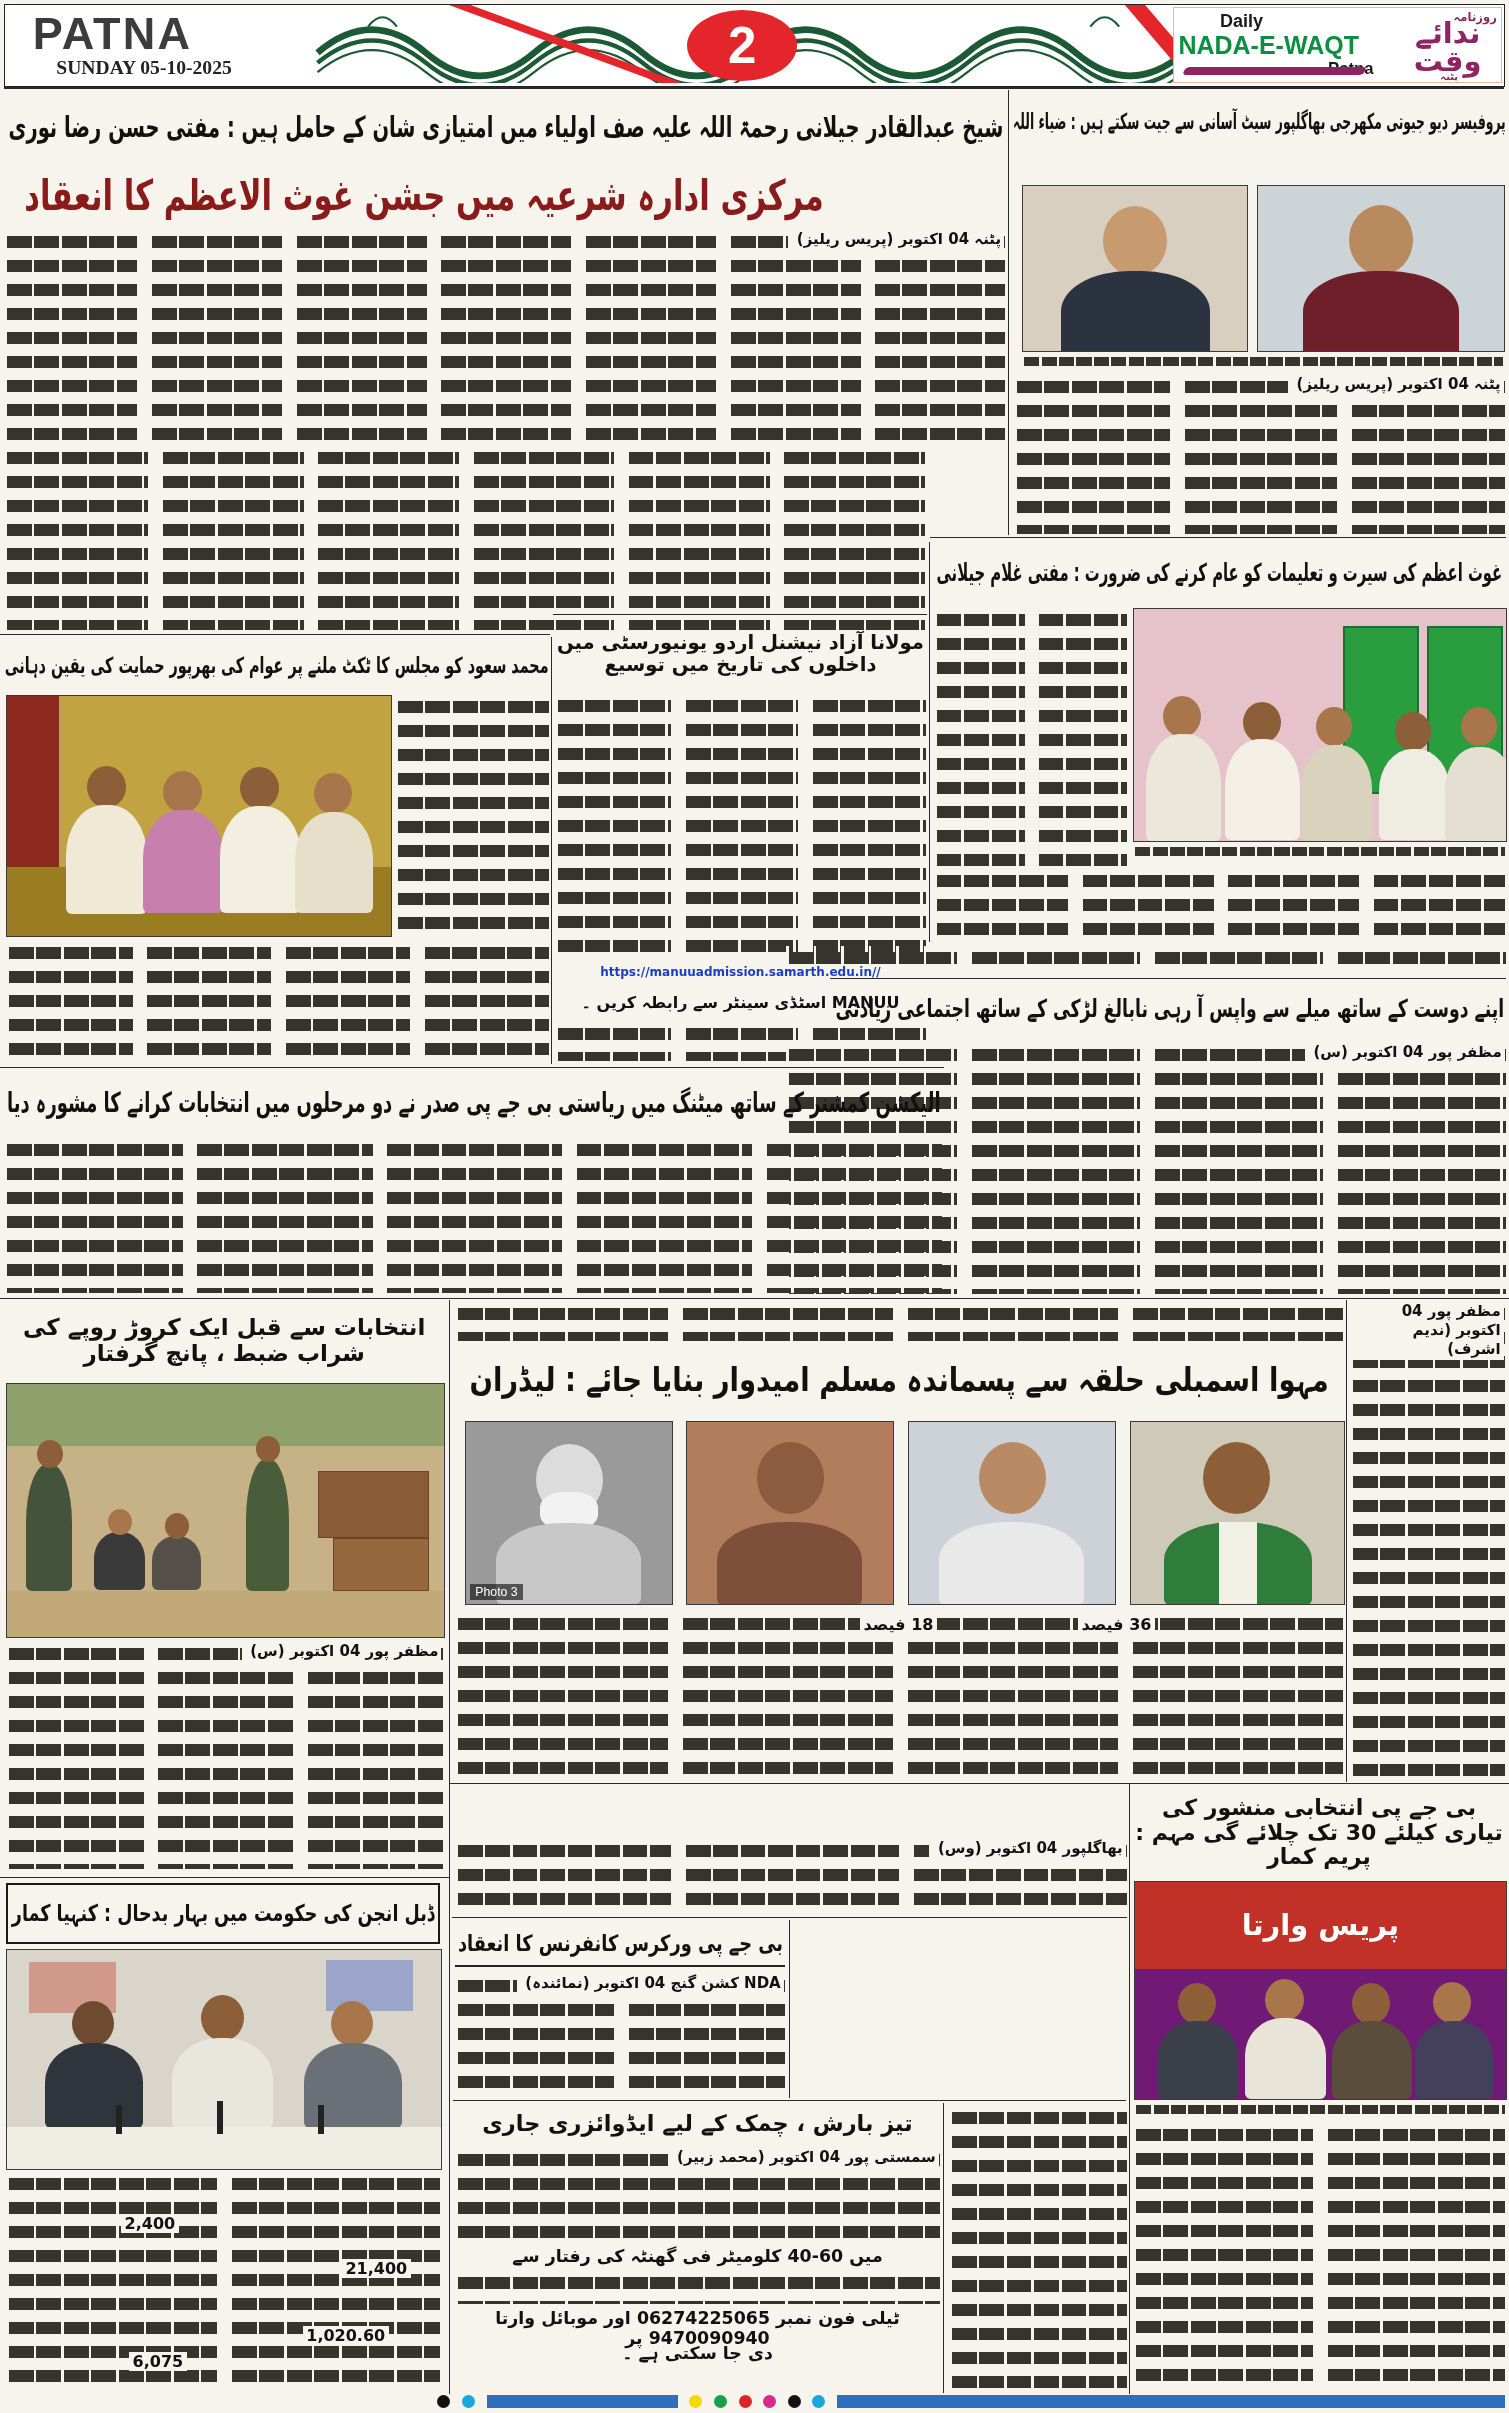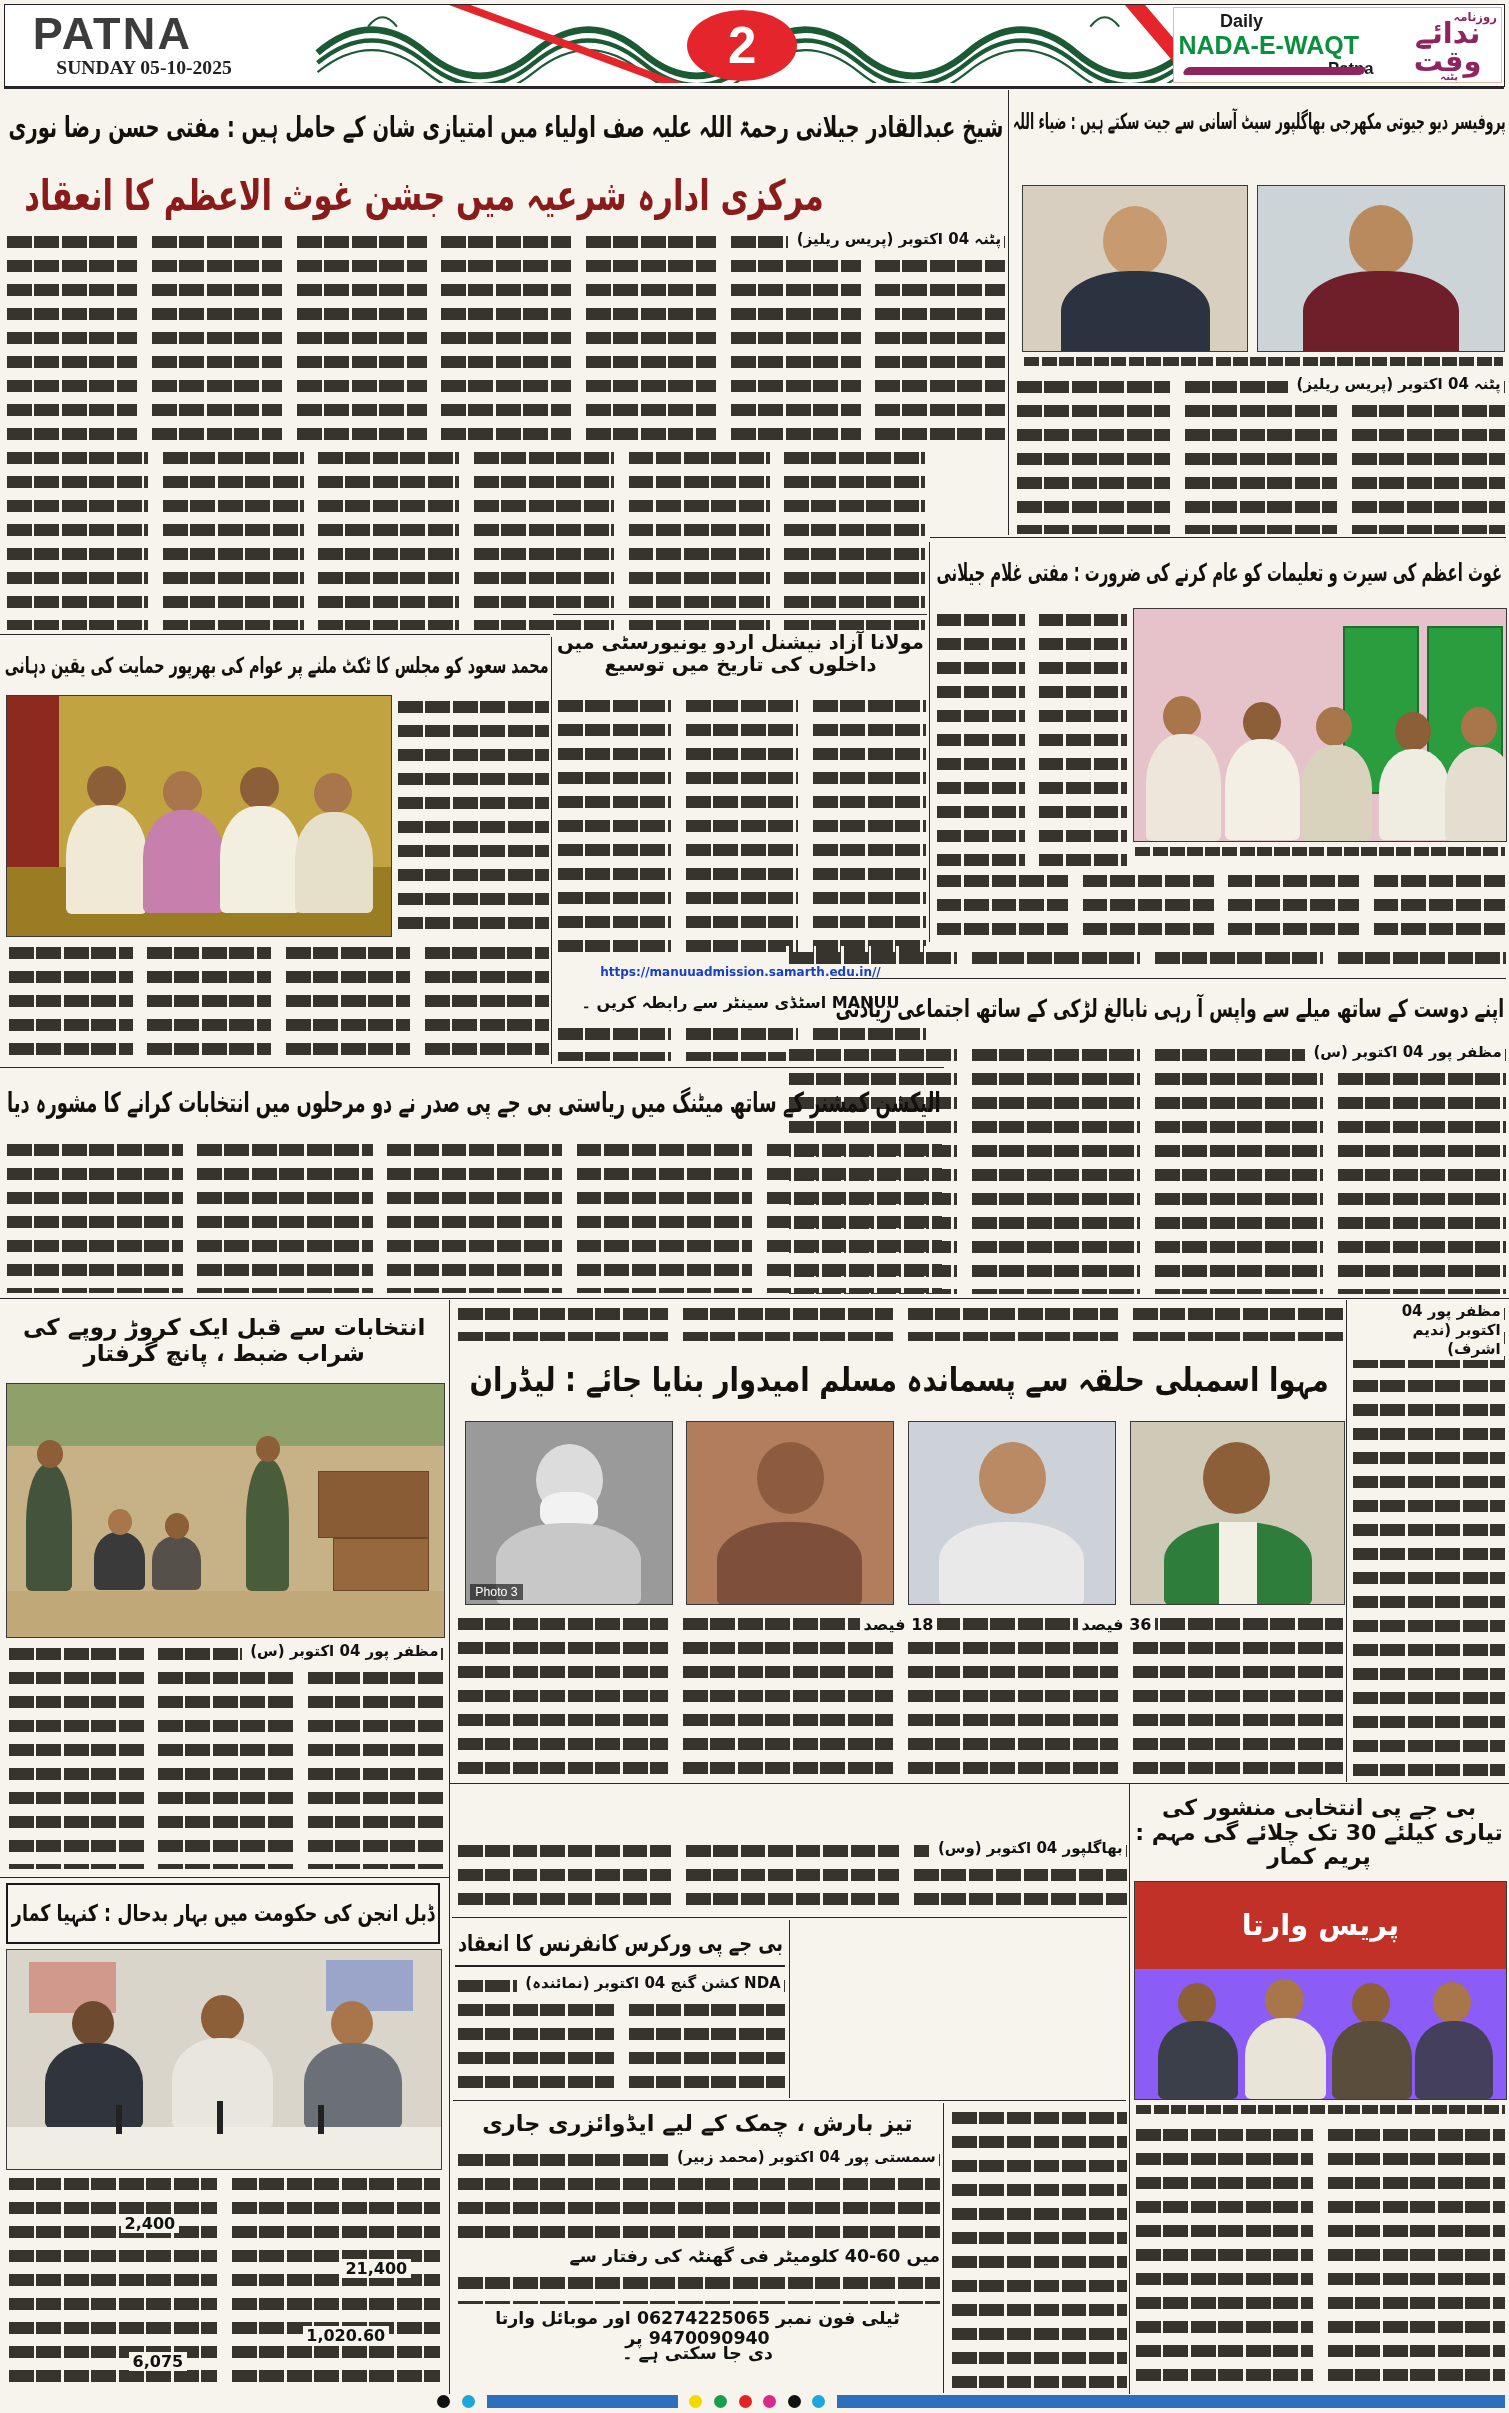--- a/index.html
+++ b/index.html
@@ -333,42 +333,42 @@
   <div class="vrule" style="left:789px;top:1920px;height:178px;"></div>
 
   <div class="hrule" style="left:453px;top:2100px;width:673px;"></div>
   <div class="hl" style="left:455px;top:2104px;width:485px;height:39px;font-size:22.4px;">
     <span class="fitline">تیز بارش ، چمک کے لیے ایڈوائزری جاری</span>
   </div>
   <div class="cols" style="left:455px;top:2148px;width:485px;height:96px;">
     <span class="dl">سمستی پور 04 اکتوبر (محمد زبیر)</span>
     <div class="col sim"></div>
   </div>
-  <div class="urline" style="left:455px;top:2246px;width:485px;font-size:17.4px;text-align:right;">میں 60-40 کلومیٹر فی گھنٹہ کی رفتار سے</div>
+  <div class="urline" style="left:455px;top:2246px;width:485px;font-size:17.4px;">میں 60-40 کلومیٹر فی گھنٹہ کی رفتار سے</div>
   <div class="cols" style="left:455px;top:2271px;width:485px;height:33px;">
     <div class="col sim"></div>
   </div>
   <div class="urline" style="left:455px;top:2308px;width:485px;font-size:17.4px;">
     <span>ٹیلی فون نمبر</span>
     <span dir="ltr">06274225065</span>
     <span>اور موبائل وارتا</span>
     <span dir="ltr">9470090940</span>
     <span>پر</span>
   </div>
   <div class="urline" style="left:455px;top:2343px;width:485px;font-size:17.4px;">دی جا سکتی ہے ۔</div>
   <div class="vrule" style="left:943px;top:2103px;height:290px;"></div>
   <div class="cols" style="left:949px;top:2106px;width:178px;height:284px;">
     <div class="col sim"></div>
   </div>
 
   <div class="vrule" style="left:1129px;top:1783px;height:611px;"></div>
   <div class="hl" style="left:1133px;top:1789px;width:372px;height:88px;font-size:22px;">
     <span>بی جے پی انتخابی منشور کی تیاری کیلئے 30 تک چلائے گی مہم : پریم کمار</span>
   </div>
-  <div class="ph" style="left:1134px;top:1881px;width:371px;height:217px;background:#8b5cf6;">
+  <div class="ph" style="left:1134px;top:1881px;width:371px;height:217px;background:#701a75;">
     <div class="abs" style="left:0;top:0;width:371px;height:87px;background:#c23127;"></div>
     <span class="banner-txt">پریس وارتا</span>
     <div class="head" style="left:43px;top:101px;width:38px;height:41px;background:#8d5f38;"></div>
     <div class="torso" style="left:23px;top:139px;width:80px;height:78px;background:#3a3f4a;"></div>
     <div class="head" style="left:130px;top:97px;width:39px;height:42px;background:#a8764a;"></div>
     <div class="torso" style="left:110px;top:136px;width:81px;height:81px;background:#e8e4d8;"></div>
     <div class="head" style="left:217px;top:101px;width:38px;height:41px;background:#8d5f38;"></div>
     <div class="torso" style="left:197px;top:139px;width:80px;height:78px;background:#5a4d3c;"></div>
     <div class="head" style="left:298px;top:100px;width:38px;height:41px;background:#a8764a;"></div>
     <div class="torso" style="left:280px;top:139px;width:78px;height:78px;background:#44405c;"></div>

